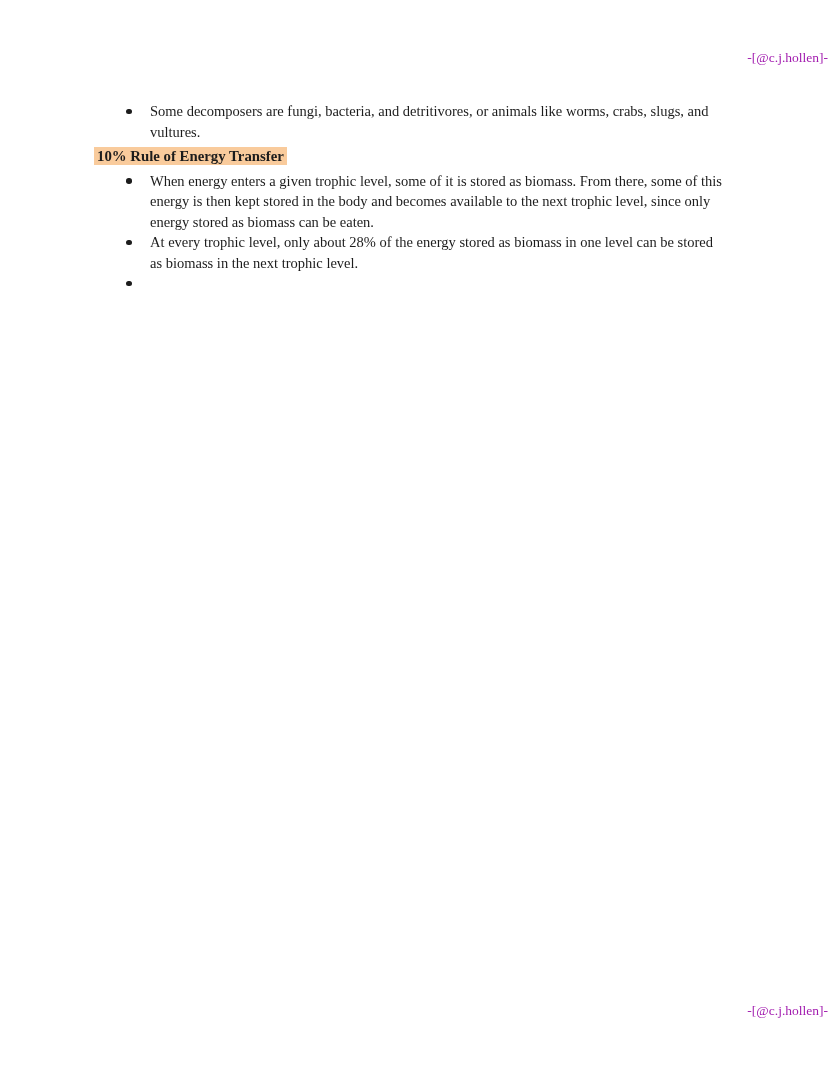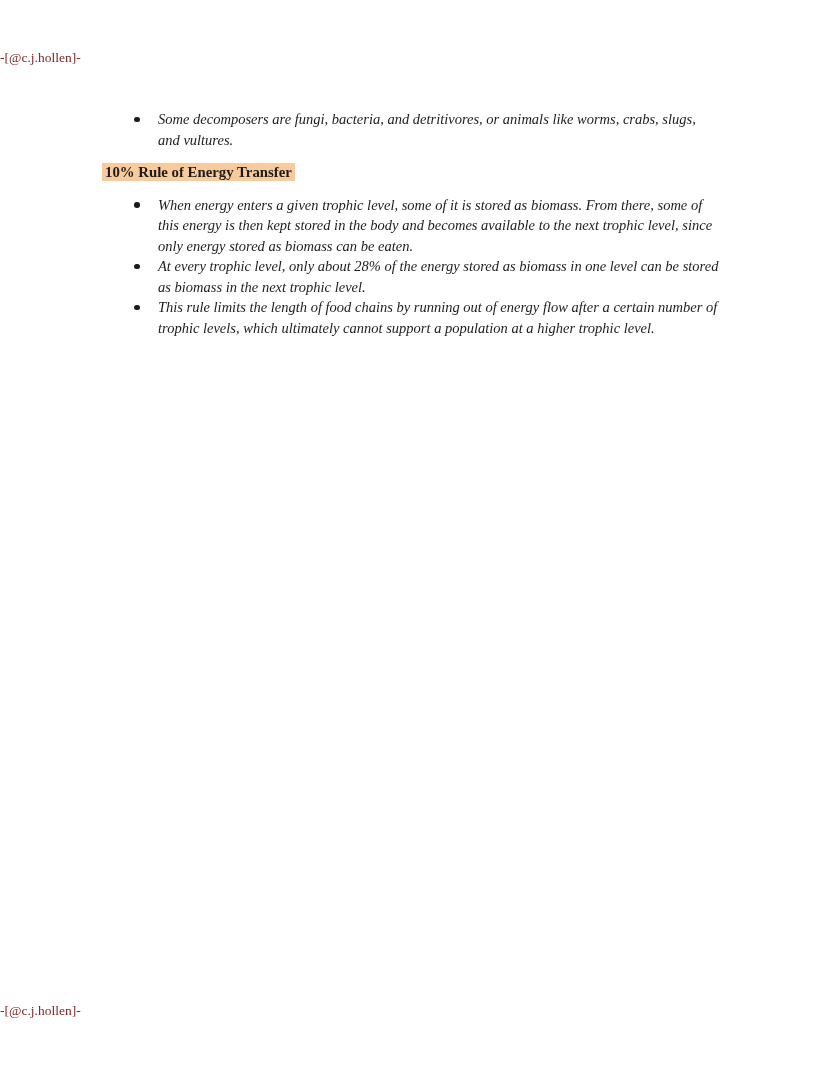--- a/index.html
+++ b/index.html
@@ -14,56 +14,55 @@
     position: relative;
     width: 828px;
     height: 1071px;
     background: #ffffff;
     overflow: hidden;
   }
   .running-head {
     position: absolute;
     left: 0;
     right: 0;
-    text-align: left;
+    text-align: right;
     font-size: 13.5px;
     line-height: 16px;
-    color: #7f1d1d;
+    color: #a21caf;
   }
   .header { top: 50px; }
   .footer { top: 1003px; }
   .content {
     position: absolute;
     top: 97px;
     left: 97px;
     width: 634px;
     font-size: 14.5px;
     line-height: 20.5px;
   }
   ul.doc-list {
-    margin: 12px;
+    margin: 4px;
     padding: 0;
     list-style: none;
-    font-style: italic;
   }
   ul.doc-list li {
     position: relative;
     padding-left: 49px;
   }
   ul.doc-list li .bullet-dot {
     position: absolute;
     left: 25px;
     top: 7.5px;
     width: 5.5px;
     height: 5.5px;
     border-radius: 50%;
     background: #1c1c1c;
   }
   .section-heading {
-    margin: 8px;
+    margin: 0;
     font-weight: bold;
     font-size: 14.8px;
     line-height: 20.5px;
   }
   .highlight {
     padding: 1px 3px;
     margin-left: -3px;
   }
 </style>
 </head>
@@ -94,21 +93,20 @@
           <span>When energy enters a given trophic level, some of it is stored as biomass. From there, some of this energy is then kept stored in the body and becomes available to the next trophic level, since only energy stored as biomass can be eaten.</span>
         </li>
 
         <li>
           <span class="bullet-dot"></span>
           <span>At every trophic level, only about 28% of the energy stored as biomass in one level can be stored as biomass in the next trophic level.</span>
         </li>
 
         <li>
           <span class="bullet-dot"></span>
-          <span>This rule limits the length of food chains by running out of energy flow after a certain number of trophic levels, which ultimately cannot support a population at a higher trophic level.</span>
         </li>
       </ul>
 
   </div>
 
   <div class="running-head footer">-[@c.j.hollen]-</div>
 
 </div>
 
 </body></html>

